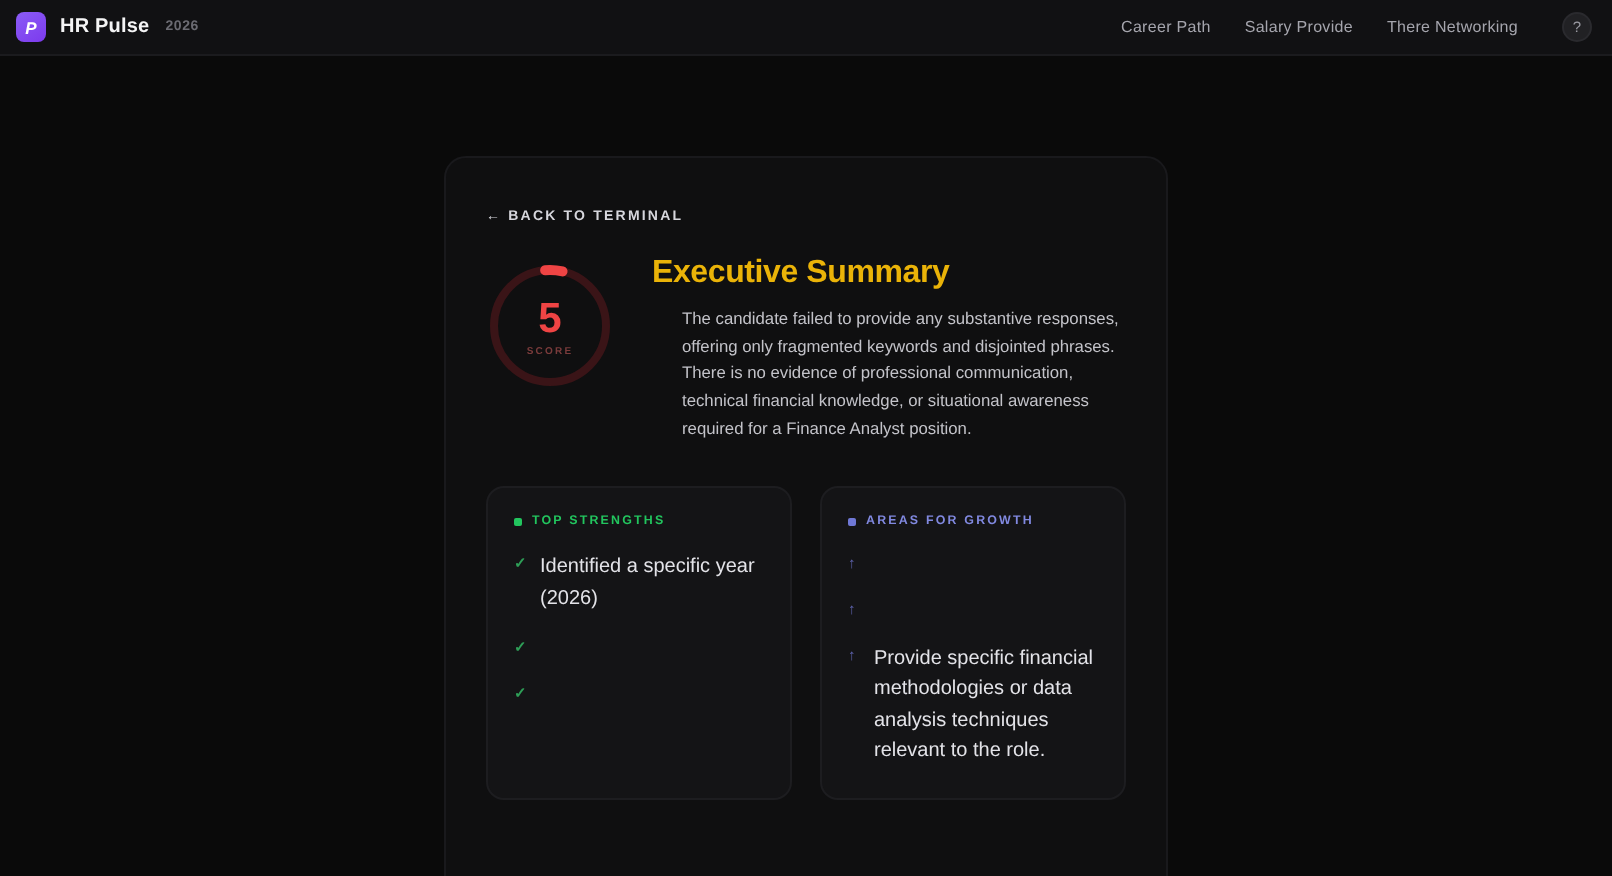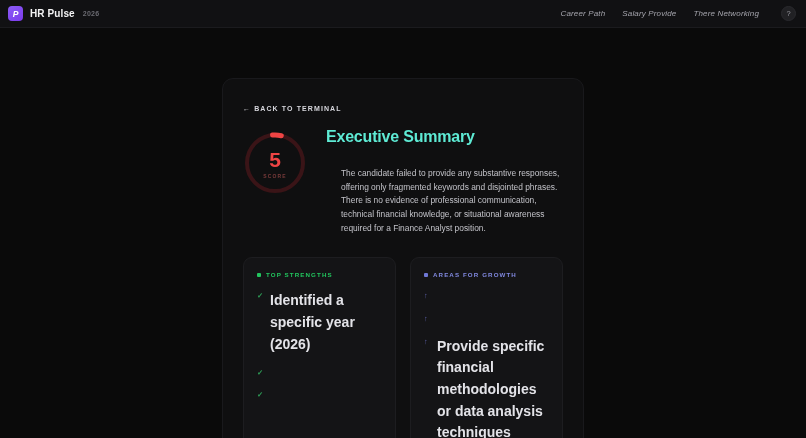--- a/index.html
+++ b/index.html
@@ -26,21 +26,21 @@
     background: linear-gradient(145deg,#8b5cf6,#7c3aed);
     color: #fff;
     font-size: 8.5px; font-weight: bold;
     display: flex; align-items: center; justify-content: center;
     font-style: italic;
   }
   .brand-name { color: #f4f4f5; font-size: 10px; font-weight: bold; letter-spacing: .1px; }
   .brand-year { color: #6b6b72; font-size: 7px; font-weight: bold; letter-spacing: .3px; margin-left: 1px; }
 
   .nav { margin-left: auto; display: flex; align-items: center; gap: 17px; }
-  .nav-link { color: #a5a5ad; font-size: 8px; letter-spacing: .15px; cursor: pointer; font-style: italic; }
+  .nav-link { color: #a5a5ad; font-size: 8px; letter-spacing: .15px; cursor: pointer; }
   .help-btn {
     width: 15px; height: 15px; border-radius: 50%;
     background: #212124; border: 1px solid #2a2a2e;
     color: #9a9aa2; font-size: 7.5px;
     display: flex; align-items: center; justify-content: center;
     margin-left: 5px; cursor: pointer;
   }
 
   
   .stage { position: relative; width: 806px; height: 410px; }
@@ -70,21 +70,21 @@
   .score-center {
     position: absolute; inset: 0;
     display: flex; flex-direction: column;
     align-items: center; justify-content: center;
     padding-top: 2px;
   }
   .score-value { color: #ef4444; font-size: 21px; font-weight: bold; line-height: 1; }
   .score-label { color: #7a3b3b; font-size: 5px; font-weight: bold; letter-spacing: 1.1px; margin-top: 3px; }
 
   .summary-text { flex: 1; padding-top: 1px; }
-  .summary-title { color: #5eead4; font-size: 16px; font-weight: bold; letter-spacing: -.2px; margin-bottom: 21px; }
+  .summary-title { color: #eab308; font-size: 16px; font-weight: bold; letter-spacing: -.2px; margin-bottom: 7px; }
   .summary-body { color: #c3c3c9; font-size: 8.4px; line-height: 1.63; margin-left: 15px; }
 
   
   .cards { display: flex; gap: 14px; margin-top: 22px; }
   .card {
     flex: 1;
     background: #141416;
     border: 1px solid #1d1d20;
     border-radius: 9px;
     padding: 13px 13px 15px 13px;
@@ -99,21 +99,21 @@
   .head-green { color: #22c55e; }
   .head-green .dot { background: #22c55e; }
   .head-indigo { color: #8189e0; }
   .head-indigo .dot { background: #6f78d6; }
 
   .item { display: flex; gap: 6px; margin-bottom: 11px; }
   .item:last-child { margin-bottom: 0; }
   .marker { flex: 0 0 7px; font-size: 7.5px; line-height: 1.55; font-weight: bold; }
   .marker-check { color: #2e9e57; }
   .marker-arrow { color: #5b60a8; }
-  .item-text { color: #e3e3e8; font-size: 14px; font-weight: bold; line-height: 1.55; }
+  .item-text { color: #e3e3e8; font-size: 10px; font-weight: normal; line-height: 1.55; }
 </style>
 </head>
 <body>
 
 <div class="topbar">
   <div class="brand">
     <span class="logo-mark">P</span>
     <span class="brand-name">HR Pulse</span>
     <span class="brand-year">2026</span>
   </div>

